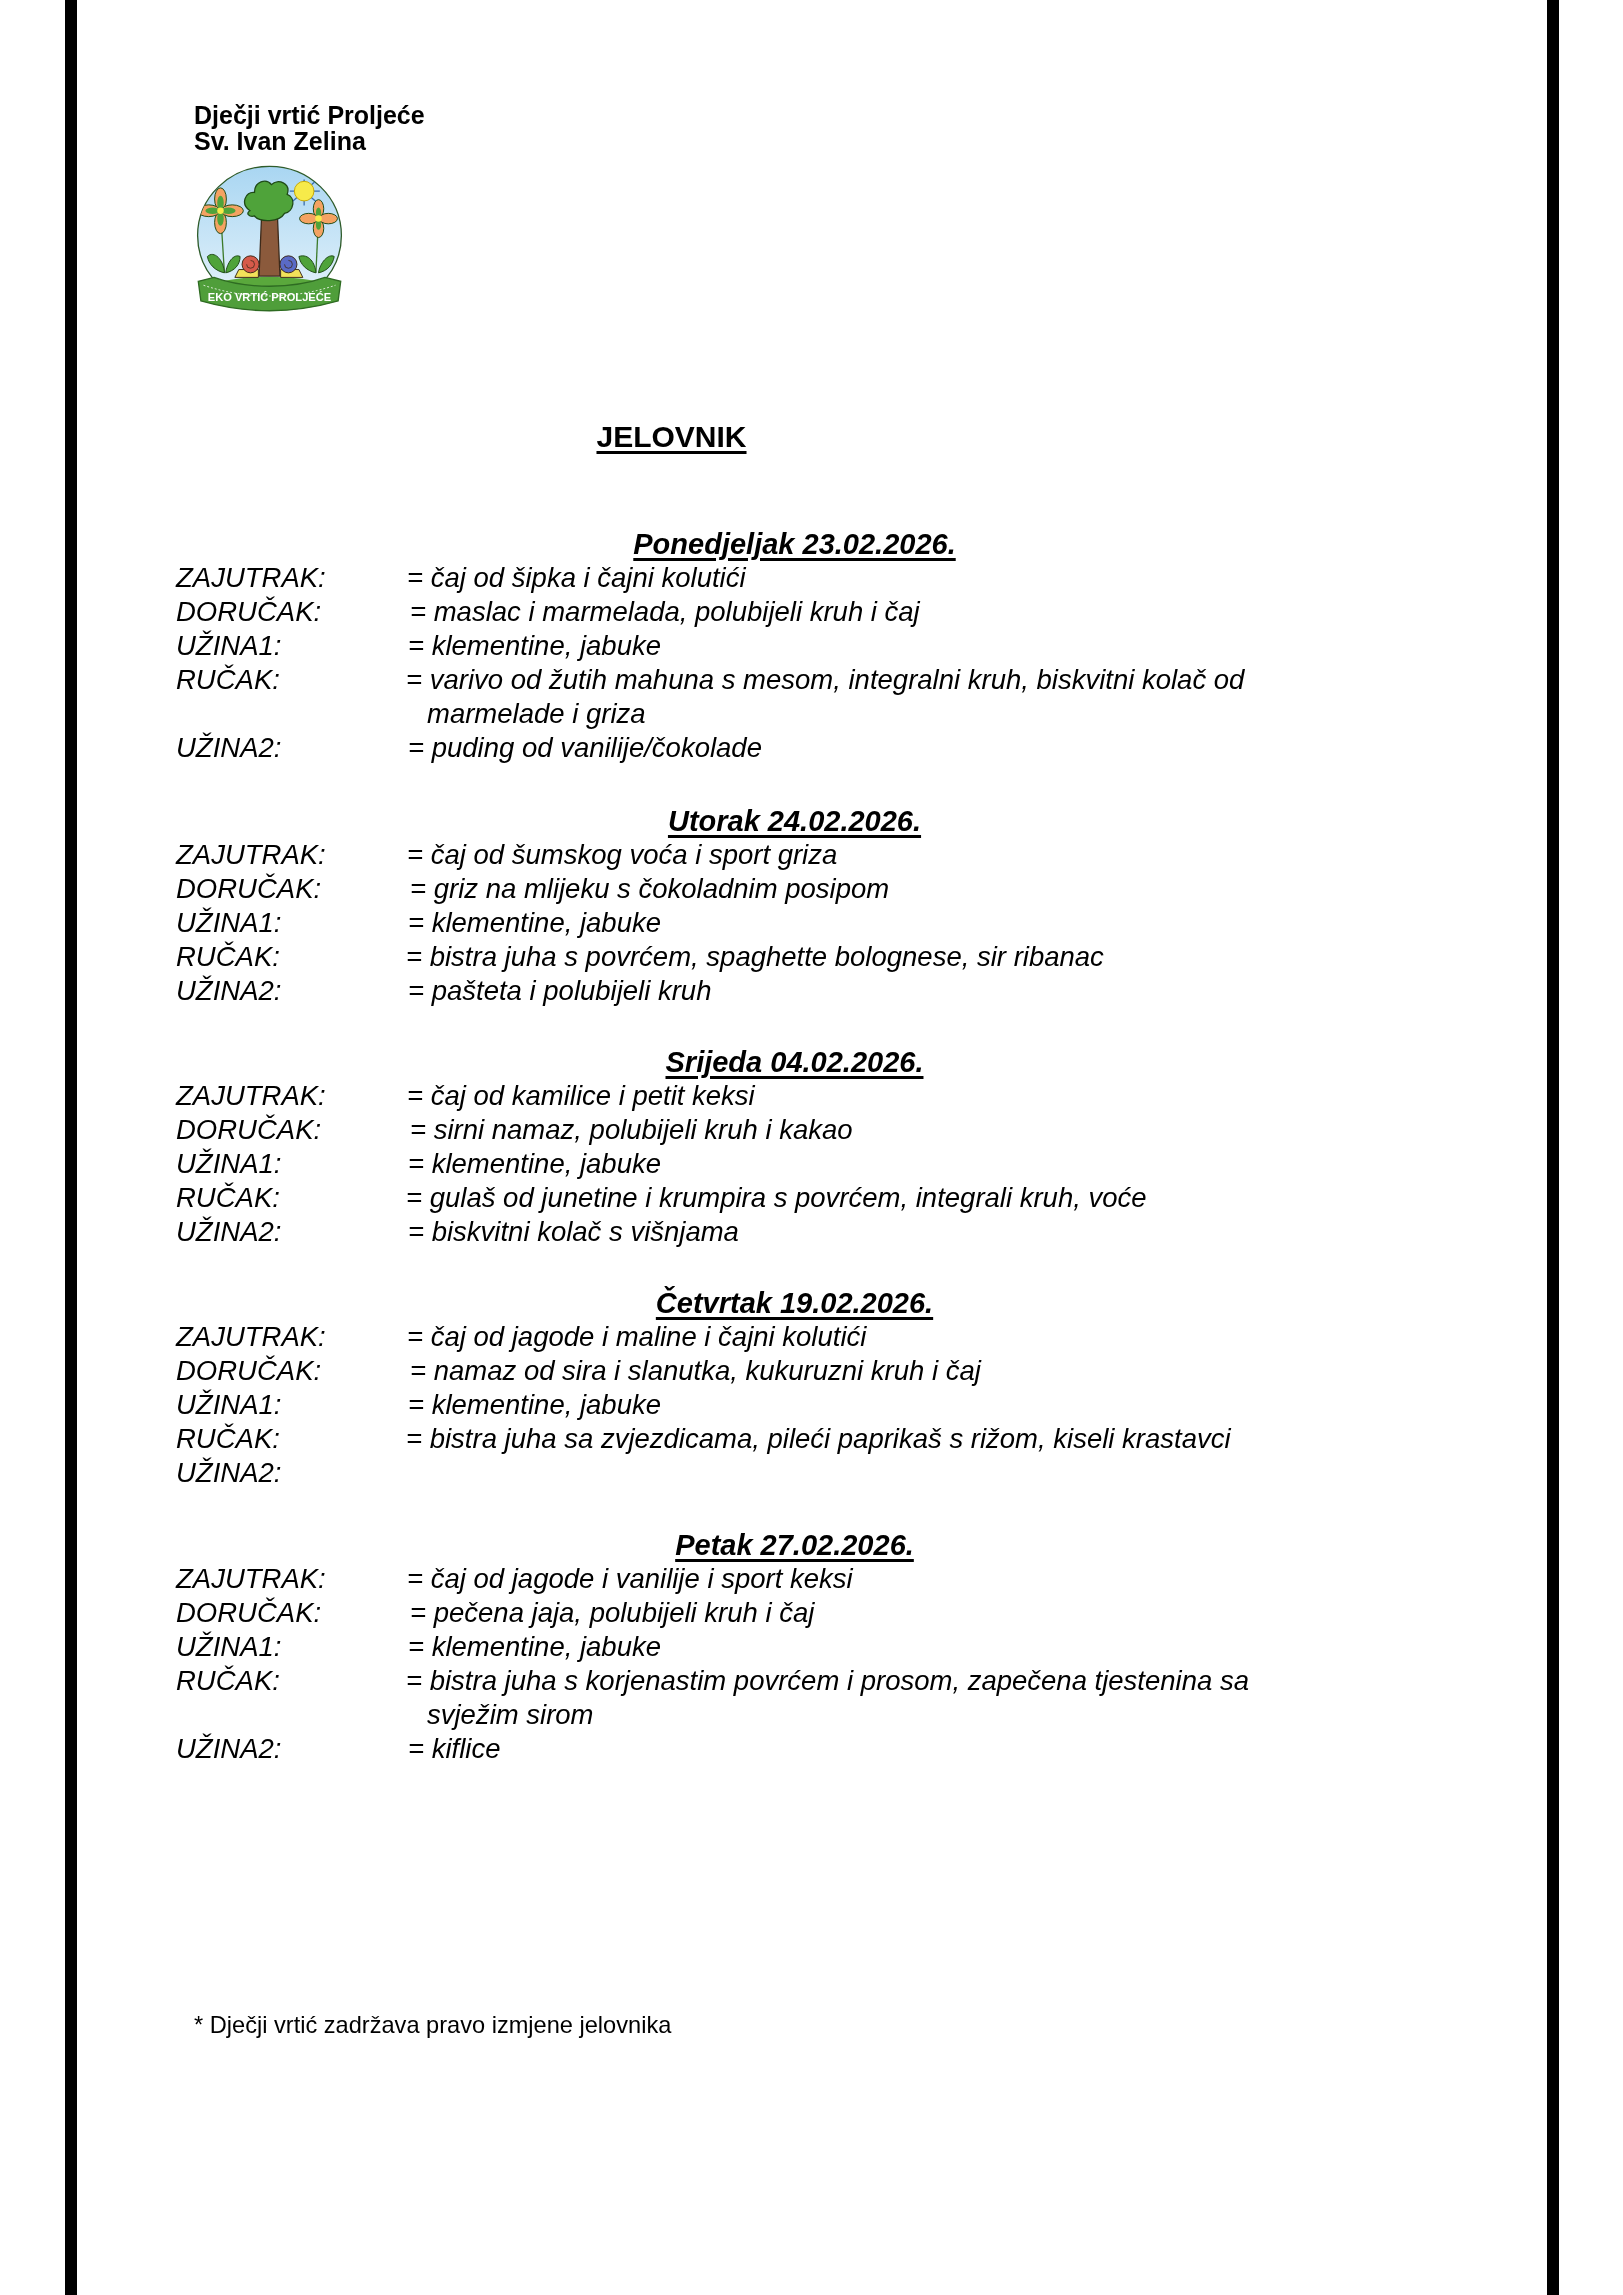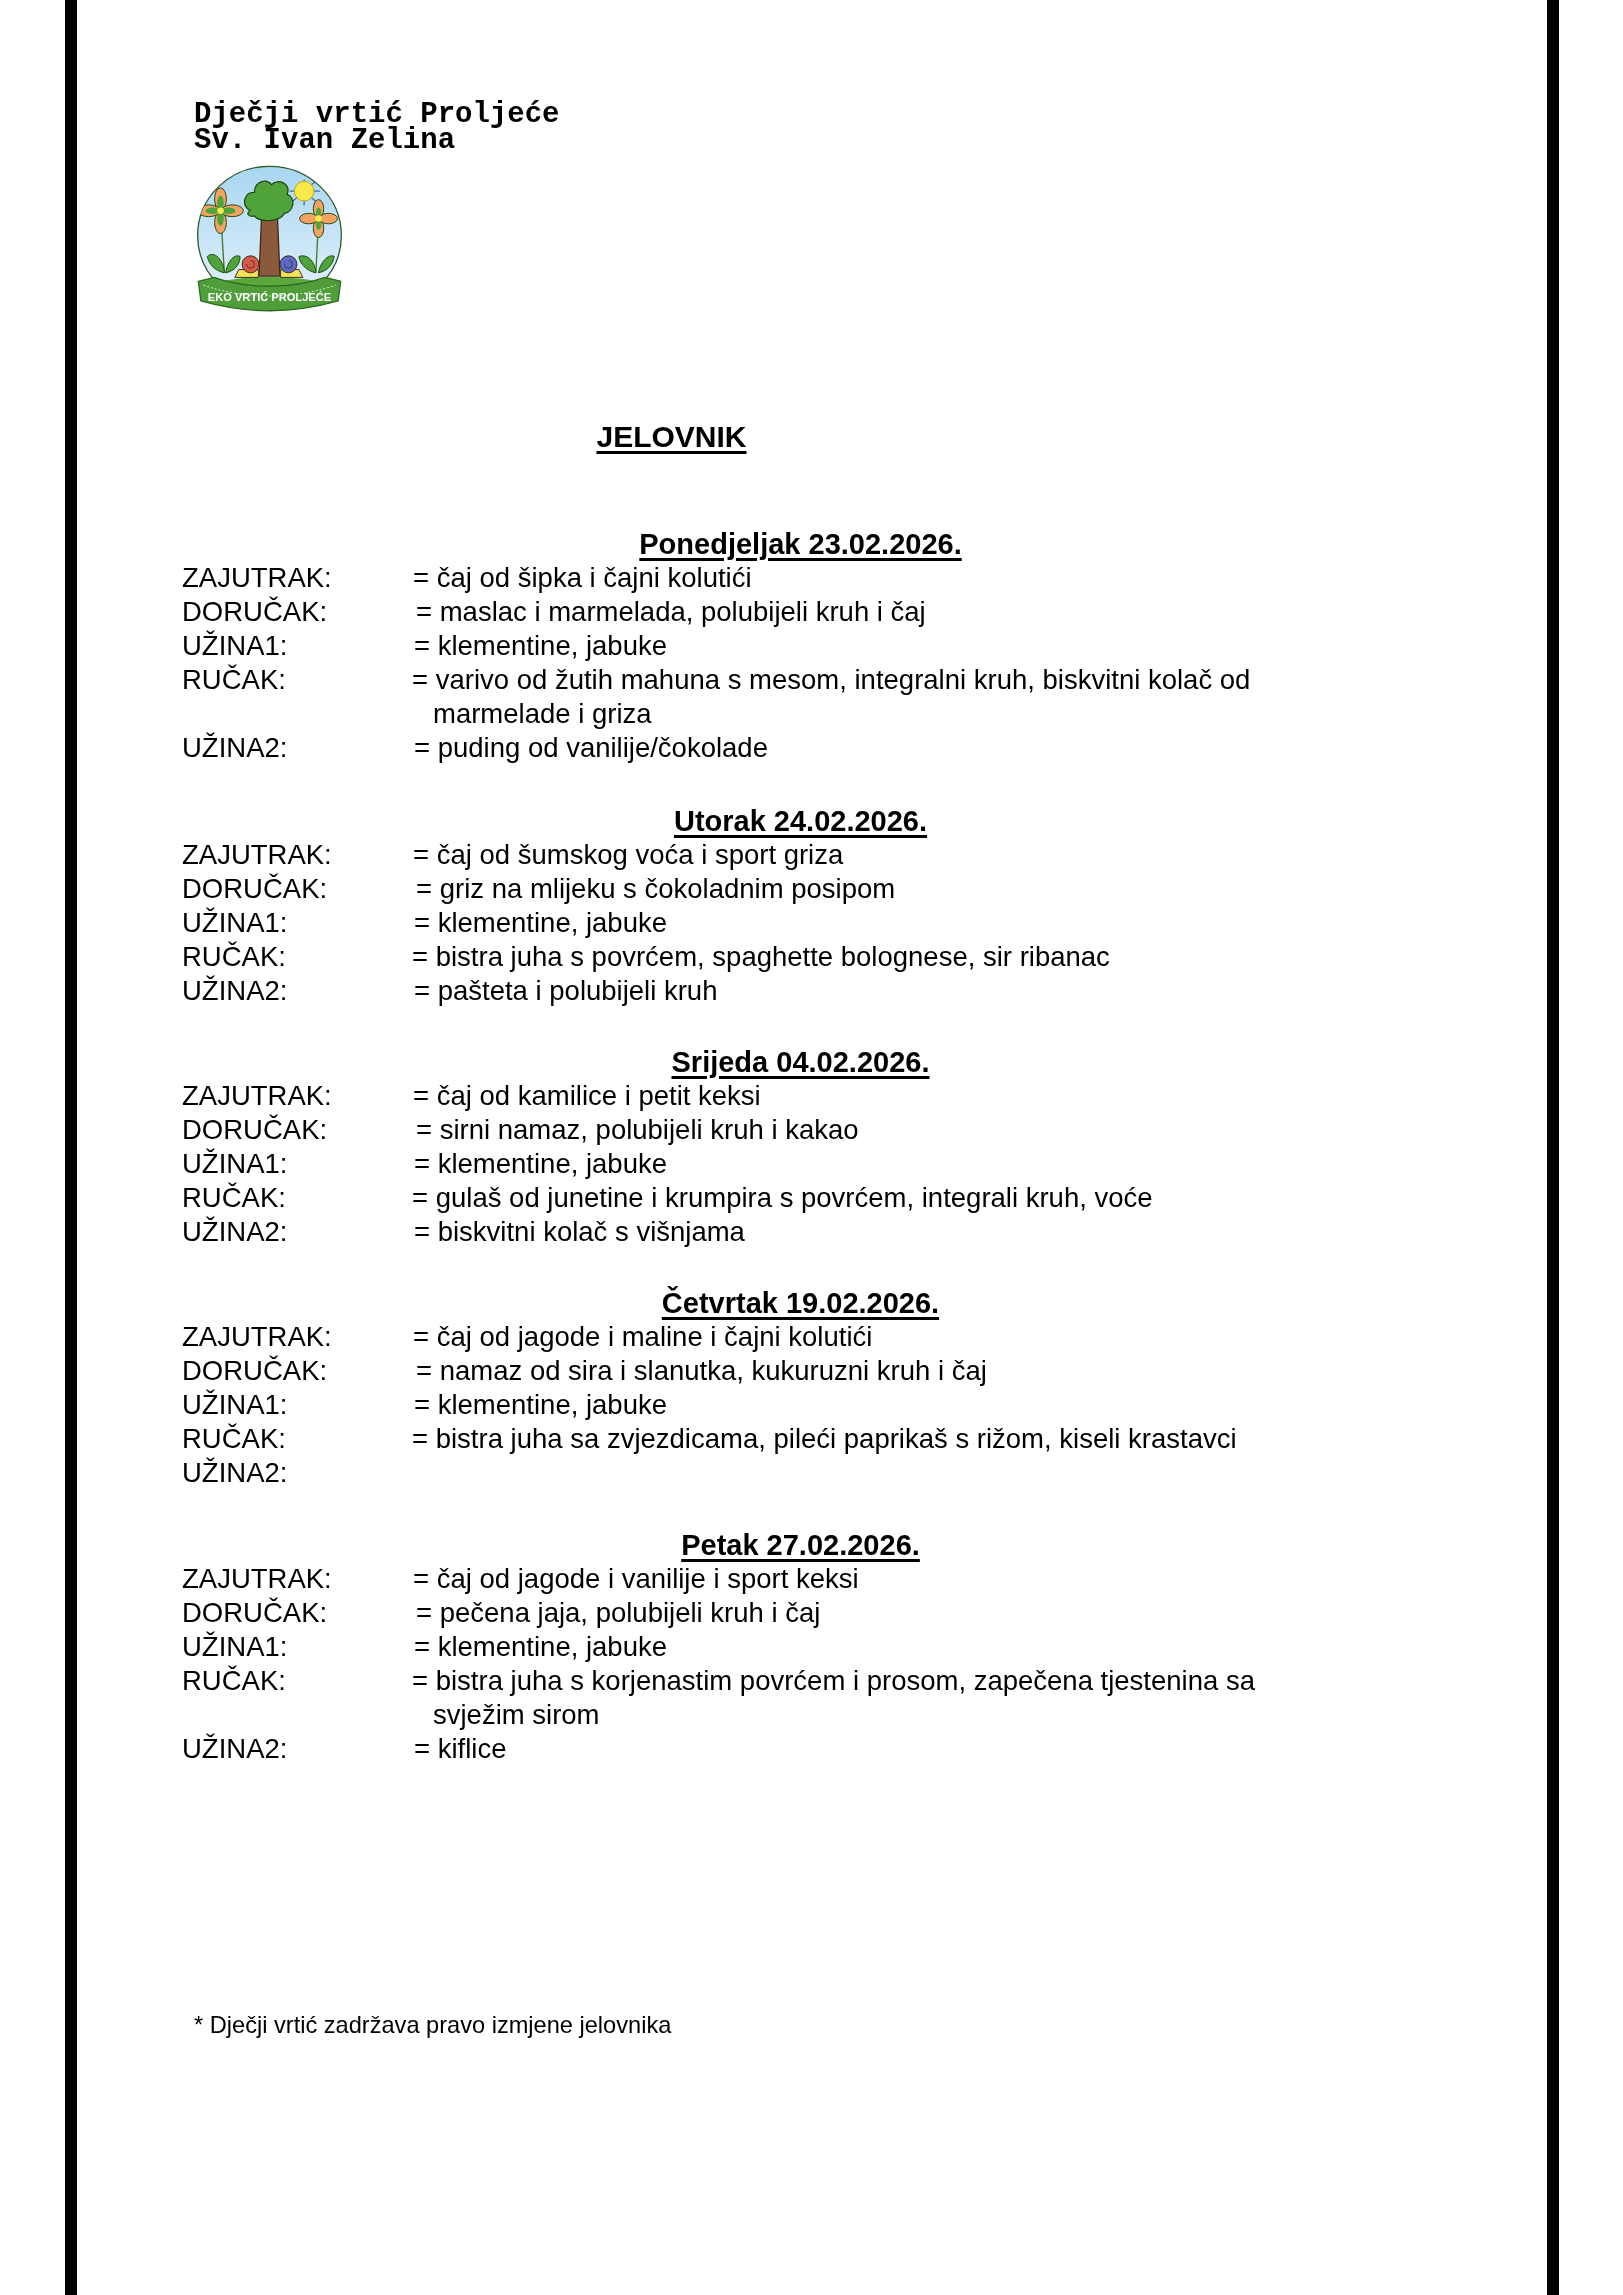--- a/index.html
+++ b/index.html
@@ -6,33 +6,33 @@
   body {
     width: 1623px; height: 2295px; position: relative; overflow: hidden;
     font-family: "Liberation Sans", "DejaVu Sans", sans-serif; color: #000;
   }
   .bar { position: absolute; top: 0; width: 11.8px; height: 2295px; background: #000; }
   .bar.left { left: 65px; }
   .bar.right { left: 1547px; }
 
   .org {
     position: absolute; left: 194px; top: 102px;
-    font-weight: bold; font-size: 29px; line-height: 26px; font-family: Liberation Mono, monospace;
+    font-weight: bold; font-size: 25px; line-height: 26px;
   }
   .org div { white-space: nowrap; }
 
   .logo { position: absolute; left: 194px; top: 165px; width: 151px; height: 149px; }
 
   .title {
     position: absolute; left: 0; width: 1343px; top: 420px;
     text-align: center; font-weight: bold; font-size: 30px; line-height: 34px;
     text-decoration: underline; text-decoration-thickness: 2.6px; text-underline-offset: 3.9px;
   }
 
-  .day { position: absolute; left: 182px; width: 1296px; }
+  .day { position: absolute; left: 176px; width: 1296px; font-style: italic; }
   .day-heading {
     display: block; width: 1237px; text-align: center; margin-left: 0;
     font-weight: bold; font-size: 29px; line-height: 34px; height: 34px;
     padding-left: 0;
   }
   .day-heading span {
     text-decoration: underline; text-decoration-thickness: 2.6px; text-underline-offset: 3.9px;
     position: relative; left: 0;
   }
   .row { position: relative; font-size: 27.5px; line-height: 34px; white-space: nowrap; }

